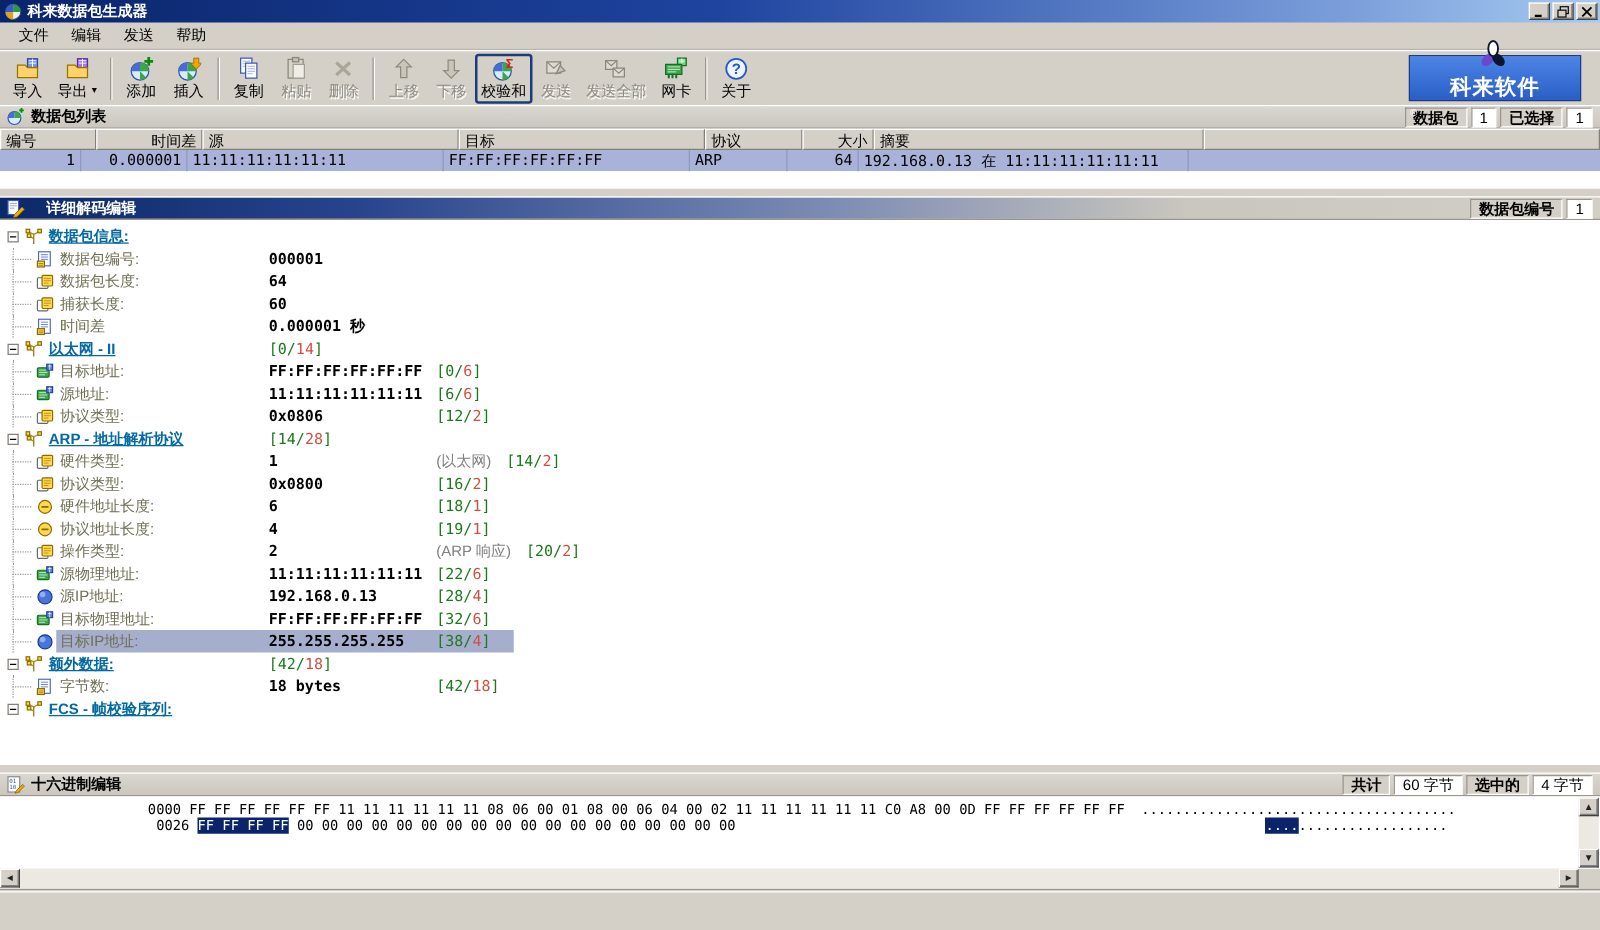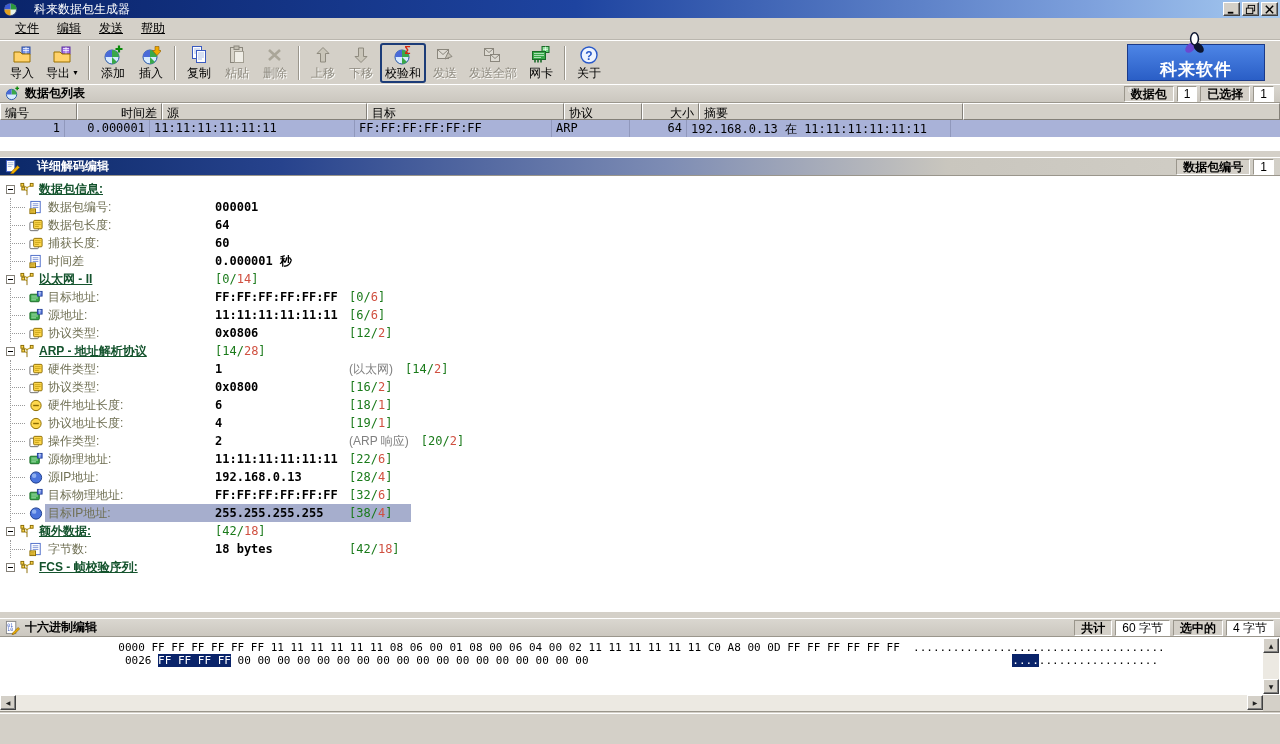--- a/index.html
+++ b/index.html
@@ -5,28 +5,28 @@
   html,body{margin:0;padding:0;width:1280px;height:744px;overflow:hidden;
     background:#d4d0c8;font-family:"Liberation Sans",sans-serif;font-size:12px;color:#000;}
   *{box-sizing:border-box;}
   svg{display:block;}
 
   
   .titlebar{height:18px;background:linear-gradient(90deg,#0a246a 0%,#1e44a0 45%,#7da0dc 85%,#a6caf0 100%);
     display:flex;align-items:center;padding:0 2px;}
   .titlebar .appicon{width:15px;height:15px;margin-left:1px;}
   .titlebar .appicon svg{width:15px;height:15px;}
-  .title-text{color:#fff;font-weight:normal;margin-left:16px;flex:1;white-space:nowrap;}
+  .title-text{color:#fff;font-weight:bold;margin-left:4px;flex:1;white-space:nowrap;}
   .winbtn{width:17px;height:14px;background:#d4d0c8;border:1px solid;border-color:#fff #404040 #404040 #fff;
     box-shadow:inset -1px -1px 0 #808080;margin-left:2px;display:flex;align-items:center;justify-content:center;}
   .winbtn svg{width:13px;height:11px;}
 
   
   .menubar{height:22px;display:flex;align-items:center;padding-left:6px;border-bottom:1px solid #bab6ae;}
-  .menu-item{padding:3px 9px;white-space:nowrap;text-decoration:underline;}
+  .menu-item{padding:3px 9px;white-space:nowrap;}
 
   
   .toolbar{height:44px;display:flex;align-items:center;padding:1px 3px;position:relative;border-top:1px solid #fff;}
   .tb-btn{min-width:38px;height:40px;padding:1px 4px;display:flex;flex-direction:column;align-items:center;
     justify-content:flex-start;border:1px solid transparent;border-radius:2px;}
   .tb-btn .ticon{width:20px;height:21px;}
   .tb-btn .ticon svg{width:20px;height:20px;}
   .tb-btn .lblrow{display:flex;align-items:center;gap:2px;line-height:14px;white-space:nowrap;}
   .tb-btn.disabled .lbl{color:#8f8b80;text-shadow:1px 1px 0 #fdfdfb;}
   .tb-btn.focused{border:2px solid #1c3c78;border-radius:3px;padding:0 3px;}
@@ -72,21 +72,21 @@
   .trow>*{position:relative;}
   .hl{position:absolute!important;left:45px;top:0;width:366px;height:18px;background:#a6aecd;}
   .lead{width:215px;flex:none;display:flex;align-items:center;}
   .expand{width:9px;height:9px;flex:none;margin:0 4px 0 6px;background:#fff;border:1px solid #848078;position:relative;}
   .expand::after{content:"";position:absolute;left:1px;right:1px;top:3px;border-top:1px solid #000;}
   .g1{width:23px;height:18px;flex:none;margin-left:5px;position:relative;}
   .g1::before{content:"";position:absolute;left:5px;top:0;height:18px;border-left:1px dotted #9a9a9a;}
   .g1::after{content:"";position:absolute;left:5px;top:9px;width:15px;border-top:1px dotted #9a9a9a;}
   .ti{width:16px;height:15px;flex:none;margin-right:4px;}
   .ti svg{width:16px;height:15px;}
-  .sec-label{color:#14532d;font-weight:bold;text-decoration:underline;white-space:nowrap;}
+  .sec-label{color:#0369a1;font-weight:bold;text-decoration:underline;white-space:nowrap;}
   .fld-label{color:#6f6f53;white-space:nowrap;}
   .val{font-family:"DejaVu Sans Mono",monospace;font-weight:bold;min-width:134px;white-space:pre;flex:none;}
   .extra{color:#808080;margin-right:12px;white-space:pre;}
   .bracket{font-family:"DejaVu Sans Mono",monospace;white-space:pre;}
   .bg{color:#1a7a1a;}
   .br{color:#d05040;}
 
   
   .hex-body{background:#fff;height:58px;position:relative;padding:4px 0 0 3px;
     font-family:"DejaVu Sans Mono",monospace;font-size:11px;line-height:13px;text-align:center;}

